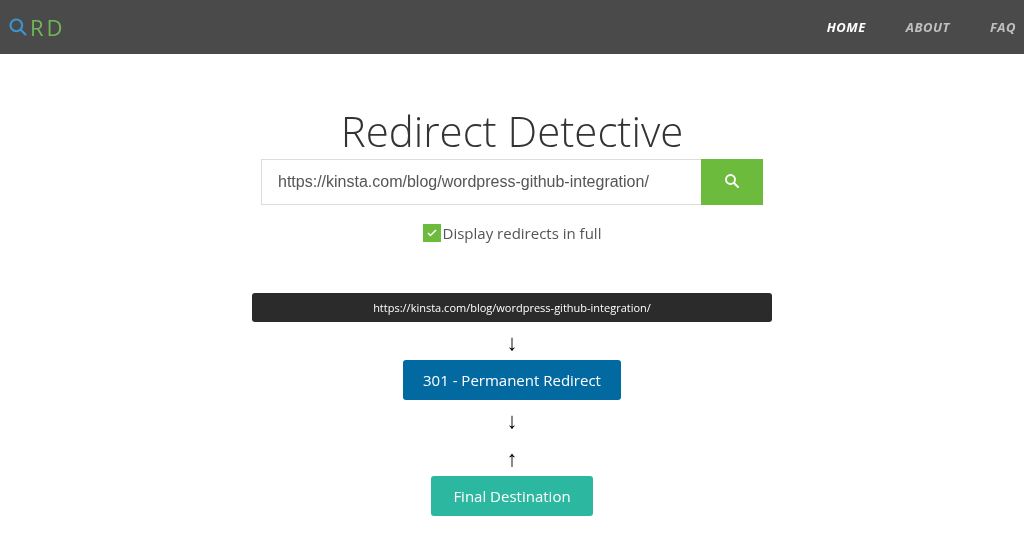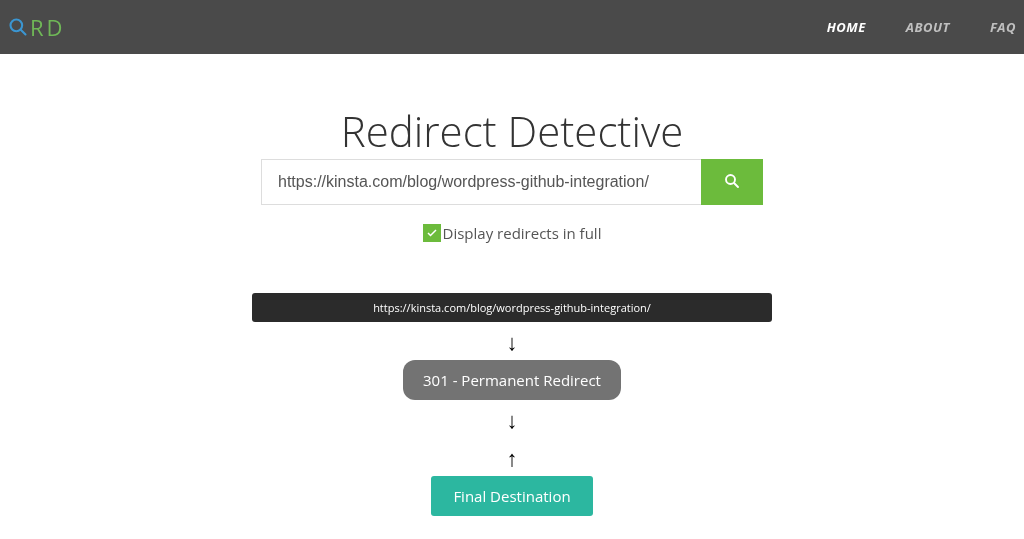--- a/index.html
+++ b/index.html
@@ -140,25 +140,25 @@
       border-radius: 3px;
     }
     .arrow {
       font-size: 22px;
       color: #000000;
       line-height: 1;
       margin: 8px 0;
       font-weight: bold;
     }
     .status-box {
-      background: #737373;
+      background: #0369a1;
       color: #ffffff;
       font-size: 15px;
       padding: 10px 20px;
-      border-radius: 12px;
+      border-radius: 3px;
     }
     .dest-box {
       background: #2cb7a0;
       color: #ffffff;
       font-size: 15px;
       padding: 10px 22px;
       border-radius: 3px;
     }
   </style>
 </head>

